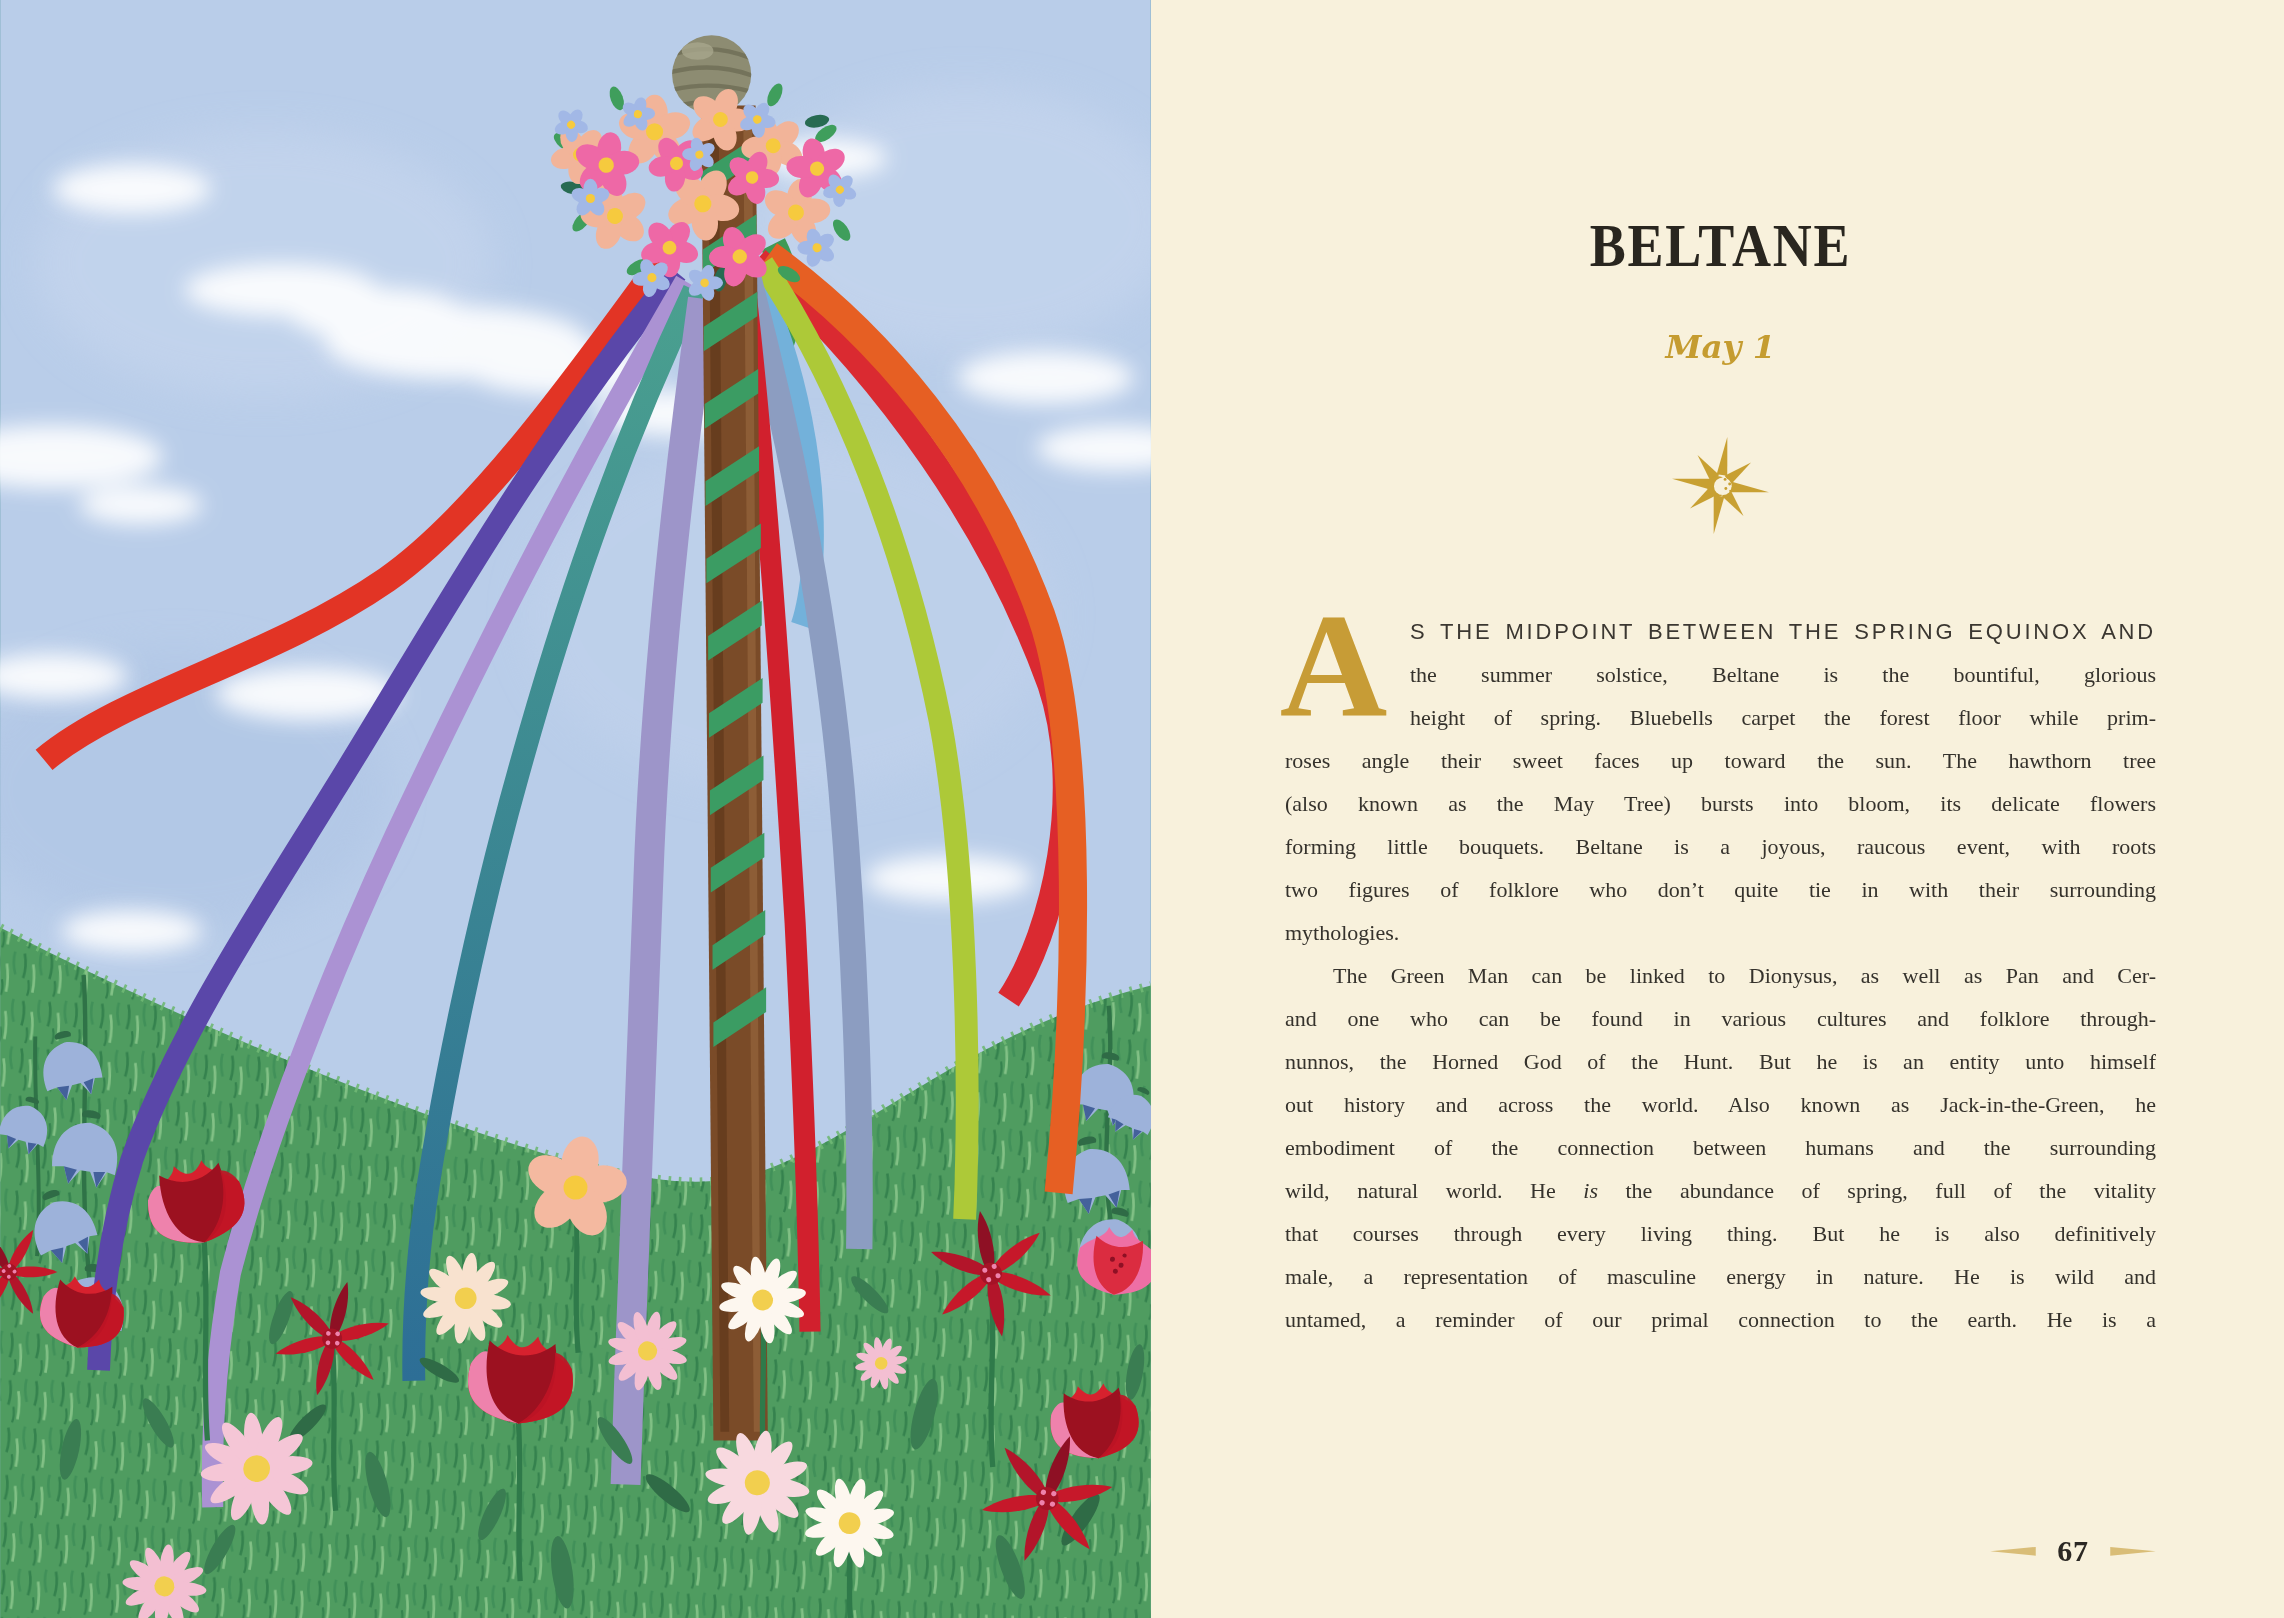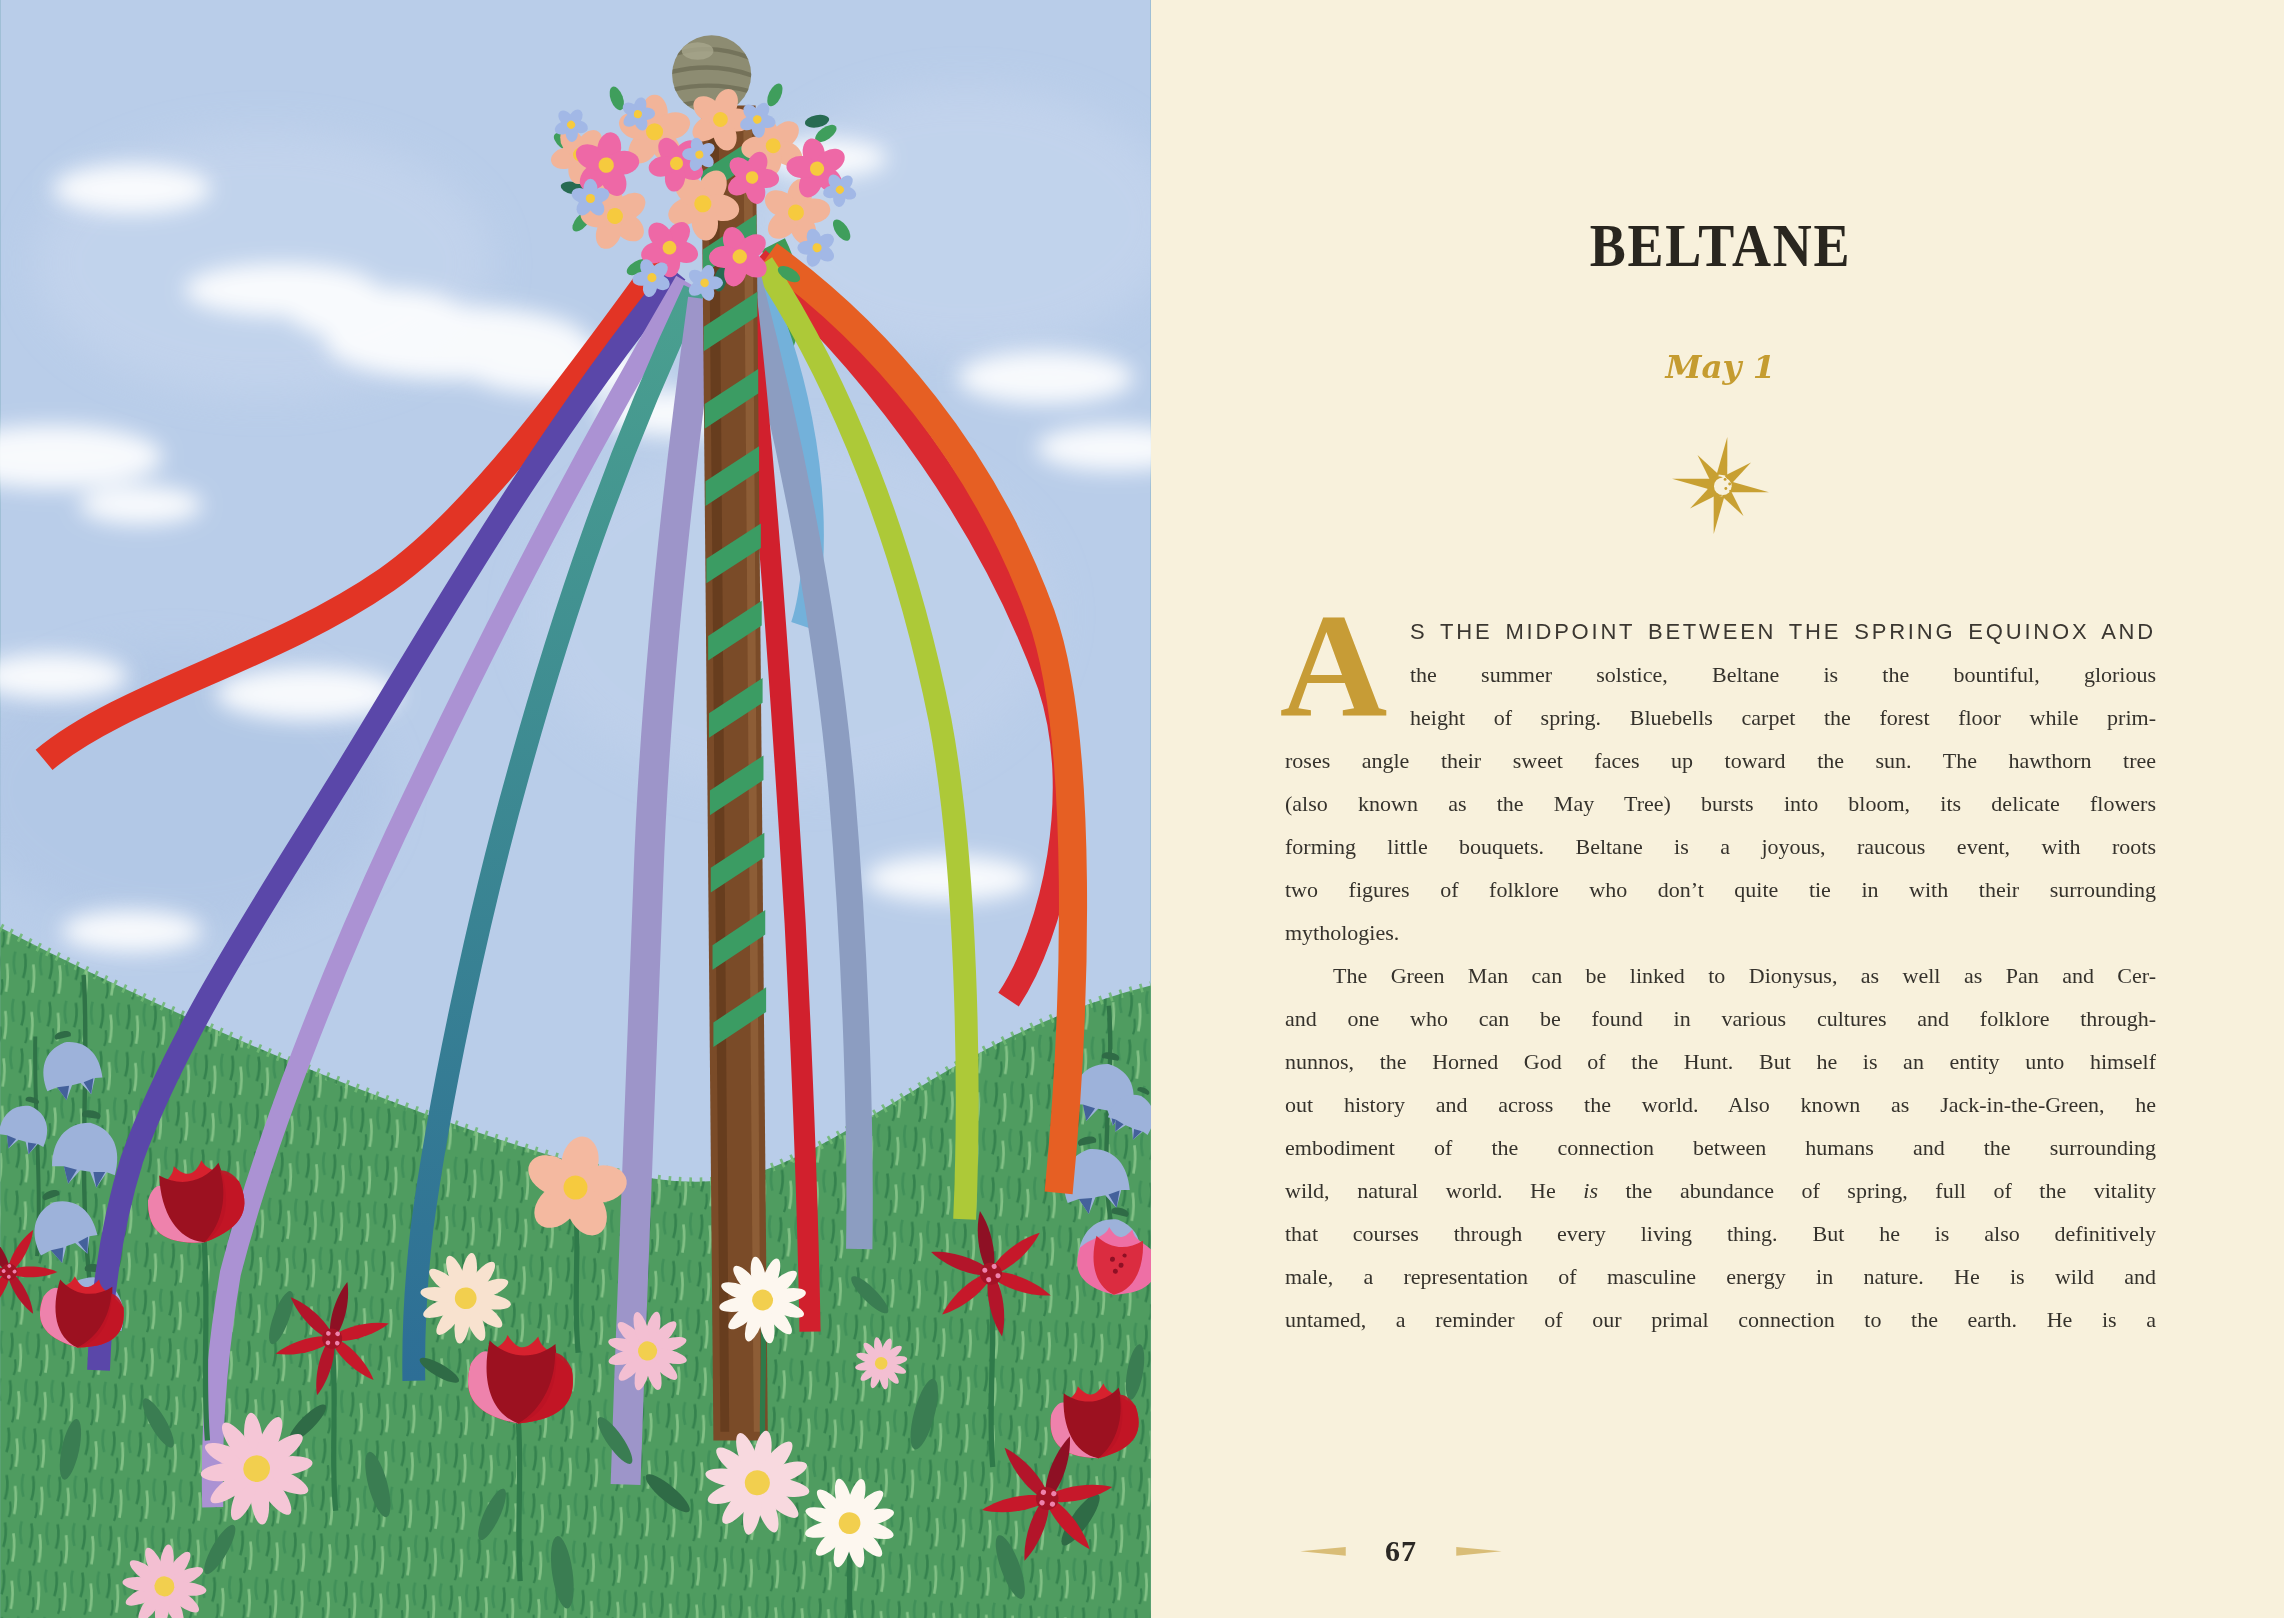--- a/index.html
+++ b/index.html
@@ -4,33 +4,33 @@
 <style>
   html,body{margin:0;padding:0;background:#222;}
   .spread{position:relative;width:2284px;height:1618px;display:flex;overflow:hidden;background:#0f766e;}
   .art{position:relative;width:1151px;height:1618px;flex:0 0 auto;}
   .art svg{display:block;}
   .page{position:relative;width:1133px;height:1618px;flex:0 0 auto;background:#f8f1dc;font-family:"Liberation Serif",serif;}
   .ptitle{position:absolute;left:134px;top:211px;width:871px;margin:0;text-align:center;
           font-family:"Liberation Serif",serif;font-weight:bold;font-size:54px;letter-spacing:1.8px;
           color:#29261f;transform:scaleY(1.12);transform-origin:top center;}
   .psub{position:absolute;left:134px;top:327px;width:871px;text-align:center;
-        font-family:"DejaVu Serif",serif;font-style:italic;font-weight:bold;font-size:32.5px;color:#c59c30;margin-top:20px;}
+        font-family:"DejaVu Serif",serif;font-style:italic;font-weight:bold;font-size:32.5px;color:#c59c30;}
   .sunwrap{position:absolute;left:134px;top:432px;width:871px;text-align:center;}
   .bodycol{position:absolute;left:134px;top:610px;width:871px;}
   .dropcap{position:absolute;left:-5.3px;top:0px;font-family:"Liberation Serif",serif;font-weight:bold;
            font-size:149px;line-height:109px;color:#c79c36;}
   .ln{line-height:43px;height:43px;font-size:22px;color:#35322c;text-align:justify;text-align-last:justify;
       font-family:"Liberation Serif",serif;white-space:normal;overflow:hidden;}
   .pl{padding-left:125px;}
   .ind{padding-left:48px;}
   .ll{text-align-last:left;font-family:Liberation Serif, serif;}
   .caps{font-family:Liberation Sans, sans-serif;font-size:22px;letter-spacing:2.8px;color:#3b3731;}
   .it{font-style:italic;}
-  .pnrow{position:absolute;left:149px;top:1534px;width:871px;display:flex;align-items:center;justify-content:flex-start;gap:39px;}
+  .pnrow{position:absolute;left:134px;top:1534px;width:871px;display:flex;align-items:center;justify-content:flex-end;gap:21px;}
   .pnum{font-family:"Liberation Serif",serif;font-weight:bold;font-size:30px;color:#2b2824;letter-spacing:0.9px;}
   .dash{display:block;}
 </style>
 </head>
 <body>
 
 <div class="spread">
 
   <div class="art">
     <svg width="1151" height="1618" viewBox="0 0 1310 1842" xmlns="http://www.w3.org/2000/svg">

